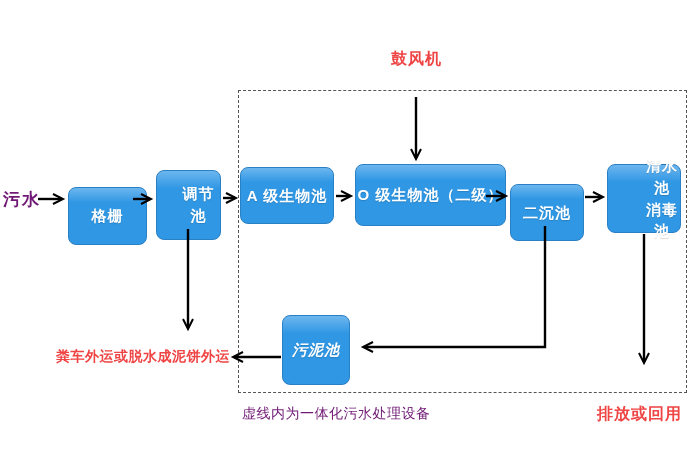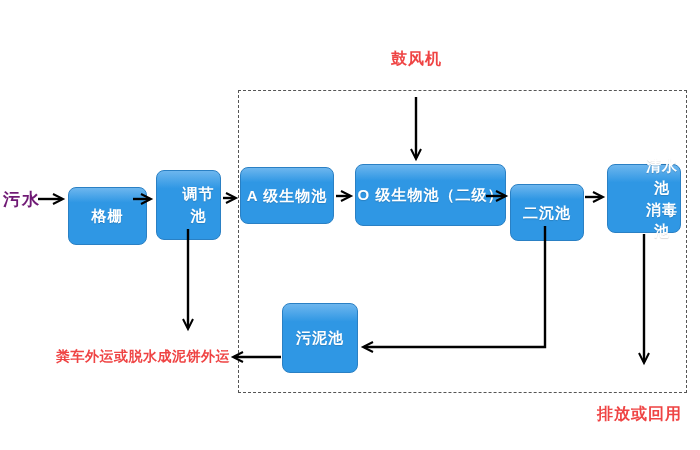--- a/index.html
+++ b/index.html
@@ -30,21 +30,21 @@
   .sludge-out{left:56px;top:348px;font-size:14px;letter-spacing:0.5px;}
   .caption{left:242px;top:405px;font-size:14px;letter-spacing:0.5px;}
   .discharge{left:597px;top:404px;font-size:16px;letter-spacing:1px;}
   
   .n-grid{left:68px;top:187px;width:79px;height:58px;}
   .n-reg{left:156px;top:170px;width:65px;height:70px;padding-left:20px;}
   .n-abio{left:240px;top:167px;width:94px;height:57px;}
   .n-obio{left:355px;top:164px;width:151px;height:62px;}
   .n-sed{left:510px;top:184px;width:74px;height:57px;}
   .n-clear{left:607px;top:164px;width:74px;height:69px;padding-left:36px;}
-  .n-sludge{left:282px;top:303px;width:76px;height:70px;}
+  .n-sludge{left:282px;top:315px;width:68px;height:70px;font-style:italic;}
 </style>
 </head>
 <body>
 
 <div class="stage">
 
   <div class="dashed-box"></div>
 
   <span class="lbl lbl-black influent">污水</span>
 
@@ -74,20 +74,21 @@
     <span>清水池</span>
     <span>消毒池</span>
   </div>
 
   <div class="node n-sludge">
     <span>污泥池</span>
   </div>
 
   <span class="lbl lbl-blue sludge-out">粪车外运或脱水成泥饼外运</span>
 
+  <span class="lbl lbl-black caption">虚线内为一体化污水处理设备</span>
 
   <span class="lbl lbl-blue discharge">排放或回用</span>
 
   <svg class="connectors" viewBox="0 0 700 450" xmlns="http://www.w3.org/2000/svg">
     <defs>
       <marker id="vhead" markerWidth="14" markerHeight="14" refX="10" refY="6" orient="auto" markerUnits="userSpaceOnUse">
         <path d="M1,1 L11,6 L1,11" fill="none" stroke="#000" stroke-width="2"></path>
       </marker>
     </defs>
     <g stroke="#000" stroke-width="2.4" fill="none">

